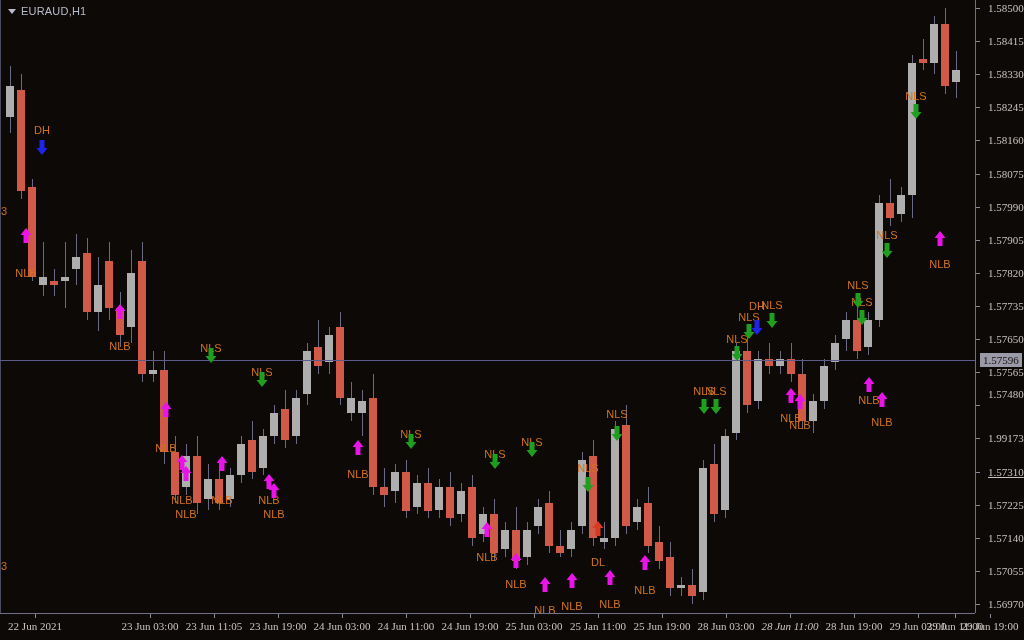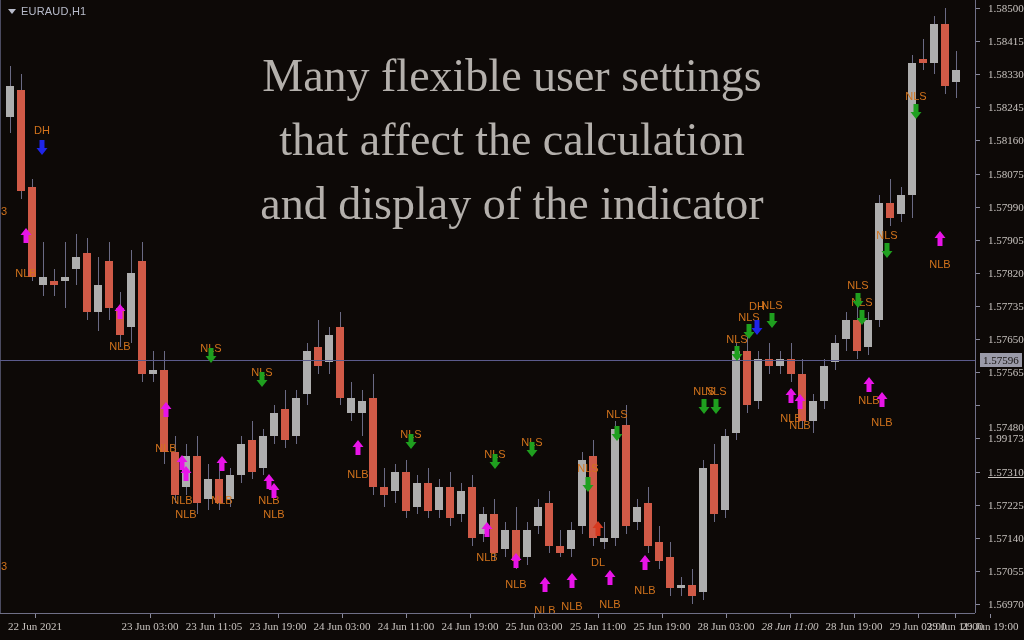--- a/index.html
+++ b/index.html
@@ -429,21 +429,21 @@
       <div class="plab" style="top: 239.778px;">1.57905</div>
       <div class="ptick" style="top: 272.889px;"></div>
       <div class="plab" style="top: 272.889px;">1.57820</div>
       <div class="ptick" style="top: 306px;"></div>
       <div class="plab" style="top: 306px;">1.57735</div>
       <div class="ptick" style="top: 339.111px;"></div>
       <div class="plab" style="top: 339.111px;">1.57650</div>
       <div class="ptick" style="top: 372.222px;"></div>
       <div class="plab" style="top: 372.222px;">1.57565</div>
       <div class="ptick" style="top: 405.333px;"></div>
-      <div class="plab" style="top: 427px;">1.57480</div>
+      <div class="plab" style="top: 394px;">1.57480</div>
       <div class="ptick" style="top: 438.444px;"></div>
       <div class="plab" style="top: 438.444px;">1.99173</div>
       <div class="ptick" style="top: 471.556px;"></div>
       <div class="plab" style="top: 471.556px; text-decoration: underline;">1.57310</div>
       <div class="ptick" style="top: 504.667px;"></div>
       <div class="plab" style="top: 504.667px;">1.57225</div>
       <div class="ptick" style="top: 537.778px;"></div>
       <div class="plab" style="top: 537.778px;">1.57140</div>
       <div class="ptick" style="top: 570.889px;"></div>
       <div class="plab" style="top: 570.889px;">1.57055</div>
@@ -479,19 +479,14 @@
       <div class="ttick" style="left: 854px;"></div>
       <div class="tlab" style="left: 854px;">28 Jun 19:00</div>
       <div class="ttick" style="left: 918px;"></div>
       <div class="tlab" style="left: 918px;">29 Jun 03:00</div>
       <div class="ttick" style="left: 955px;"></div>
       <div class="tlab" style="left: 955px;">29 Jun 11:00</div>
       <div class="ttick" style="left: 990px;"></div>
       <div class="tlab" style="left: 990px;">29 Jun 19:00</div>
     </div>
 
-  <div class="hl">
-    <div>Many flexible user settings</div>
-    <div>that affect the calculation</div>
-    <div>and display of the indicator</div>
-  </div>
 
 </div>
 
 </body></html>

